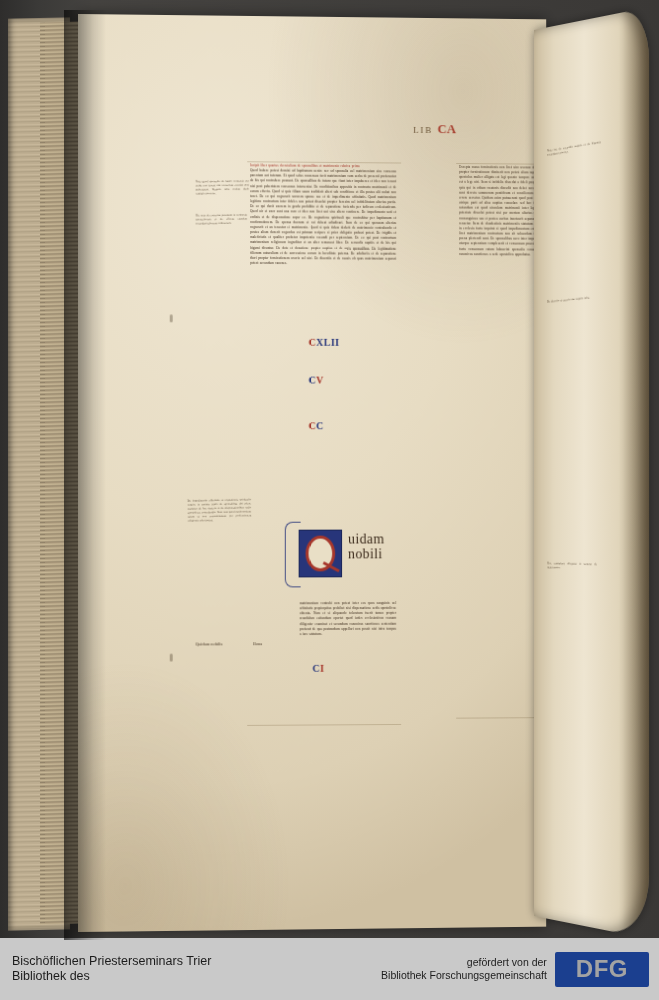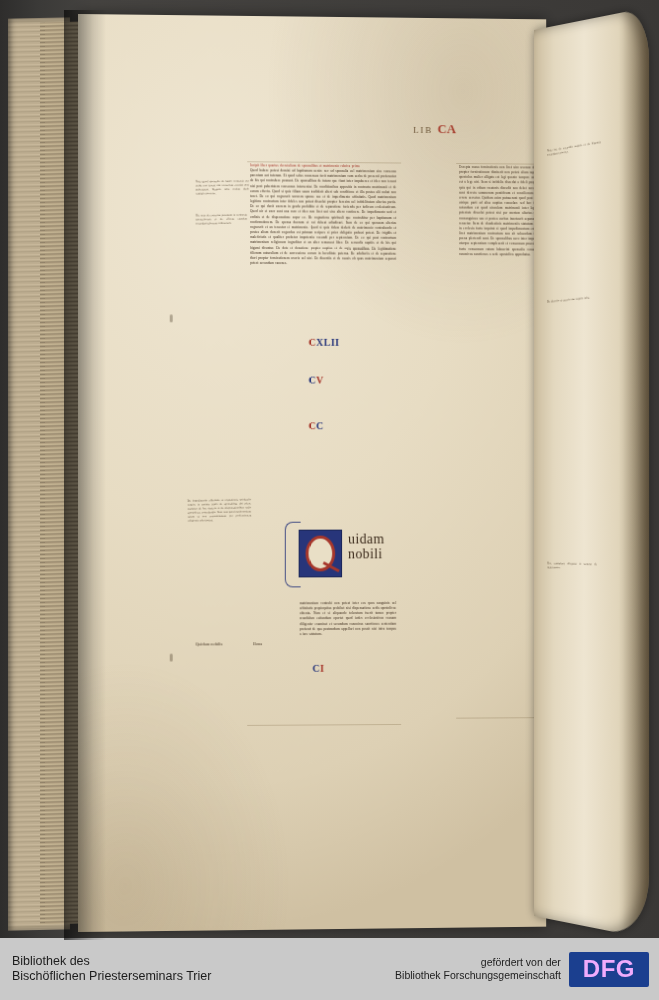--- a/index.html
+++ b/index.html
@@ -212,23 +212,23 @@
     padding: 0 10px 0 12px;
   }
   .banner-left {
     font-size: 12.5px; line-height: 15px; color: #1c1c1c;
   }
   .banner-mid {
     font-size: 10.5px; line-height: 13px; color: #1c1c1c;
     text-align: right; margin-left: auto; margin-right: 8px;
   }
   .dfg-logo {
-    background: #1b3f8f; color: #f0abfc;
+    background: #1b3f8f; color: #a3a3a3;
     font-weight: bold; font-size: 24px; letter-spacing: .5px;
-    padding: 3px 14px 4px; border-radius: 2px;
+    padding: 3px 21px 4px; border-radius: 2px;
     font-family: "Liberation Sans", sans-serif;
   }
 </style>
 </head>
 <body>
 
 <div id="viewer">
 
   <div class="backdrop"></div>
 
@@ -297,22 +297,22 @@
     <div class="margin-note margin-slant" style="left:14px; top:120px; width:56px;">Nota hic de secundis nuptiis et de bigamia secundum canones.</div>
     <div class="margin-note margin-slant" style="left:14px; top:270px; width:54px;">De diuortio et causis eius require infra.</div>
     <div class="margin-note margin-slant" style="left:14px; top:530px; width:52px;">Hoc capitulum allegatur in summa de matrimonio.</div>
     <div class="curl"></div>
   </div>
 
   <div class="gutter-shadow"></div>
 
   <div class="banner">
     <div class="banner-left">
+      <div>Bischöflichen Priesterseminars Trier</div>
       <div>Bibliothek des</div>
-      <div>Bischöflichen Priesterseminars Trier</div>
     </div>
     <div class="banner-mid">
       <div>gefördert von der</div>
       <div>Bibliothek Forschungsgemeinschaft</div>
     </div>
     <div class="dfg-logo">DFG</div>
   </div>
 
 </div>
 

